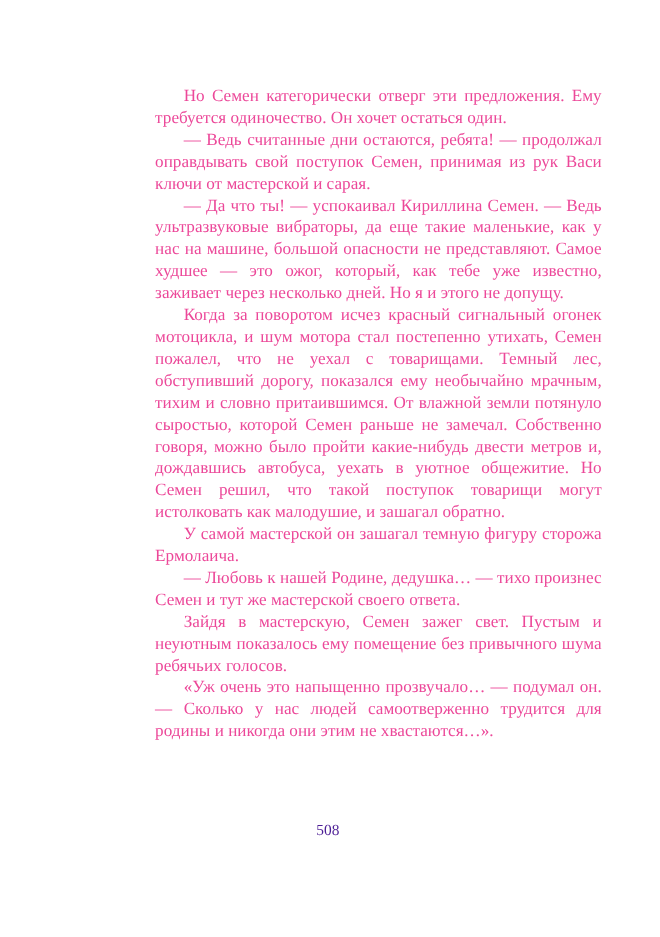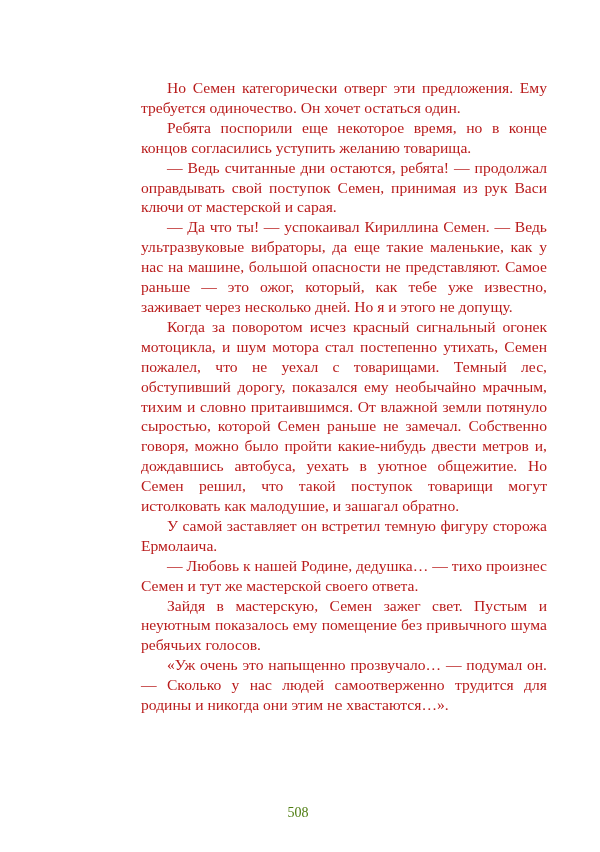--- a/index.html
+++ b/index.html
@@ -14,48 +14,47 @@
       overflow: hidden;
     }
     .page {
       position: absolute;
       left: 141px;
       top: 78px;
       width: 406px;
       font-family: "Liberation Serif", serif;
       font-size: 15.6px;
       line-height: 19.9px;
-      color: #b91c1c;
+      color: #ec4899;
       text-align: justify;
     }
     .page p {
       margin: 0;
       text-indent: 26px;
       text-align: justify;
       hyphens: manual;
     }
     .page-number {
       position: absolute;
       left: 0;
       width: 596px;
-      top: 805px;
+      top: 748px;
       text-align: center;
       font-family: "Liberation Serif", serif;
       font-size: 14px;
-      color: #4d7c0f;
+      color: #4c1d95;
     }
   </style>
 </head>
 <body>
 
 <div class="page">
   <p>Но Семен категорически отверг эти предложения. Ему требуется одиночество. Он хочет остаться один.</p>
-  <p>Ребята поспорили еще некоторое время, но в конце концов согласились уступить желанию товарища.</p>
   <p>— Ведь считанные дни остаются, ребята! — продолжал оправдывать свой поступок Семен, принимая из рук Васи ключи от мастерской и сарая.</p>
-  <p>— Да что ты! — успокаивал Кириллина Семен. — Ведь ультразвуковые вибраторы, да еще такие маленькие, как у нас на машине, большой опасности не представляют. Самое раньше — это ожог, который, как тебе уже известно, заживает через несколько дней. Но я и этого не допущу.</p>
+  <p>— Да что ты! — успокаивал Кириллина Семен. — Ведь ультразвуковые вибраторы, да еще такие маленькие, как у нас на машине, большой опасности не представляют. Самое худшее — это ожог, который, как тебе уже известно, заживает через несколько дней. Но я и этого не допущу.</p>
   <p>Когда за поворотом исчез красный сигнальный огонек мотоцикла, и шум мотора стал постепенно утихать, Семен пожалел, что не уехал с товарищами. Темный лес, обступивший дорогу, показался ему необычайно мрачным, тихим и словно притаившимся. От влажной земли потянуло сыростью, которой Семен раньше не замечал. Собственно говоря, можно было пройти какие-нибудь двести метров и, дождавшись автобуса, уехать в уютное общежитие. Но Семен решил, что такой поступок товарищи могут истолковать как малодушие, и зашагал обратно.</p>
-  <p>У самой заставляет он встретил темную фигуру сторожа Ермолаича.</p>
+  <p>У самой мастерской он зашагал темную фигуру сторожа Ермолаича.</p>
   <p>— Любовь к нашей Родине, дедушка… — тихо произнес Семен и тут же мастерской своего ответа.</p>
   <p>Зайдя в мастерскую, Семен зажег свет. Пустым и неуютным показалось ему помещение без привычного шума ребячьих голосов.</p>
   <p>«Уж очень это напыщенно прозвучало… — подумал он. — Сколько у нас людей самоотверженно трудится для родины и никогда они этим не хвастаются…».</p>
 </div>
 
 <div class="page-number">508</div>
 
 </body></html>

